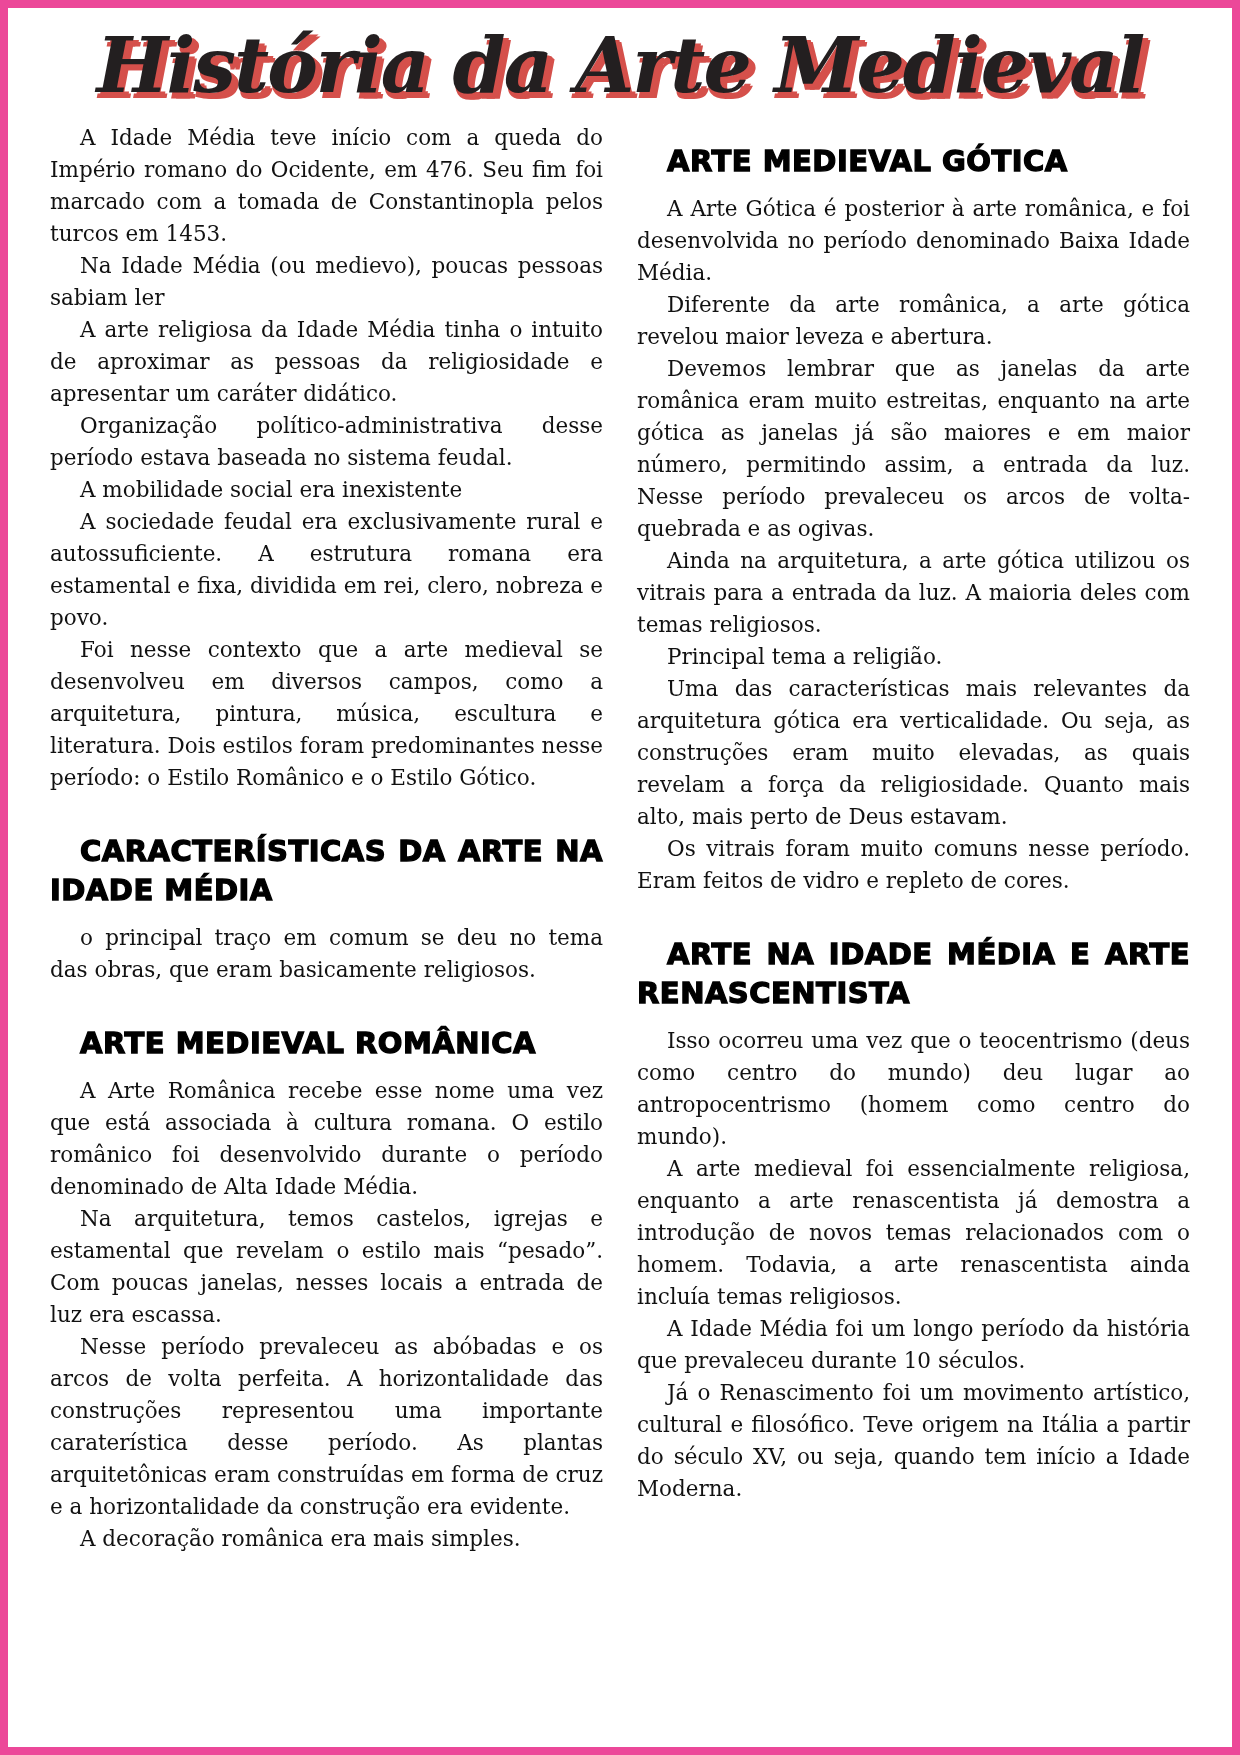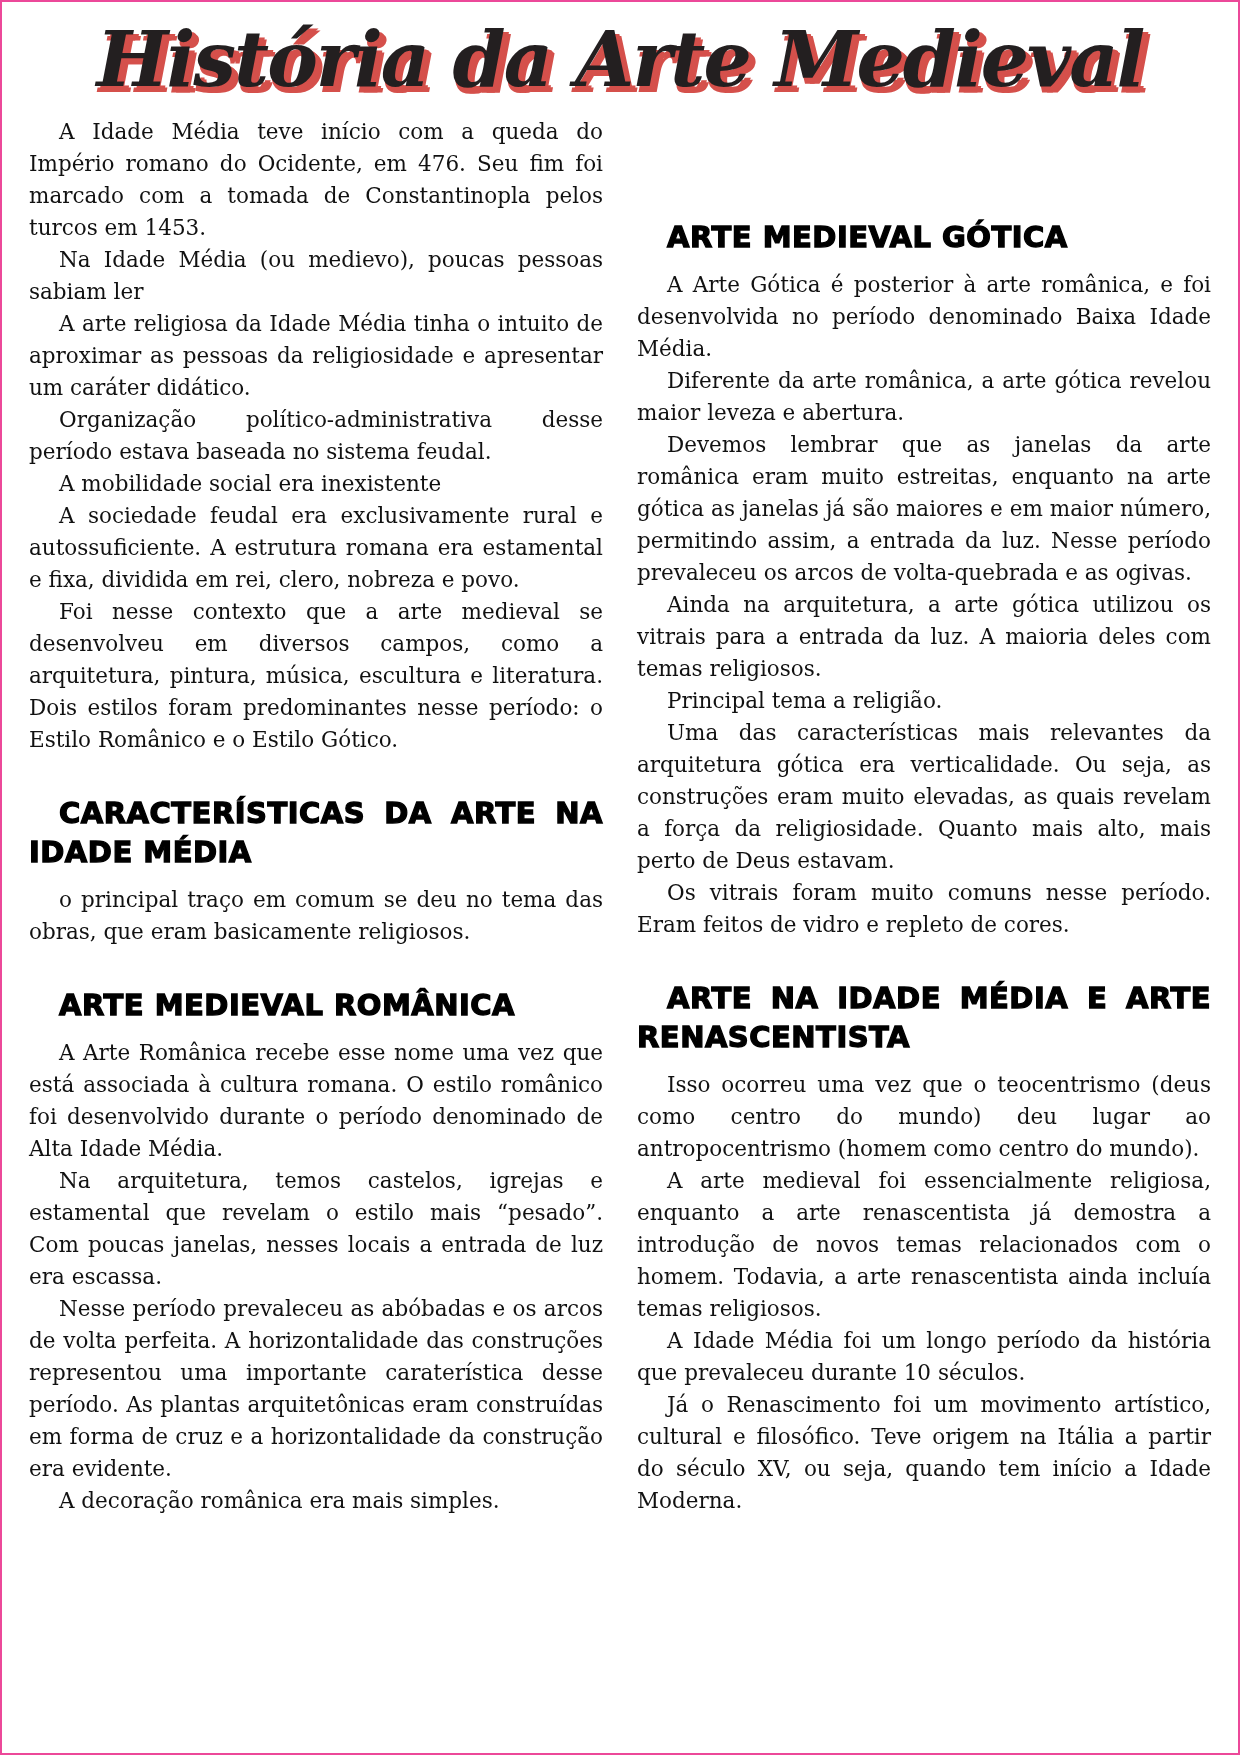--- a/index.html
+++ b/index.html
@@ -2,21 +2,21 @@
 <html lang="pt" style="--accent: #d5504b;"><head>
 <meta charset="utf-8">
 <style>
   * { box-sizing: border-box; }
   html, body { margin: 0; padding: 0; background: #ffffff; }
 
   .page {
     width: 1240px;
     height: 1755px;
     background: #fff;
-    border: 2px solid #ec4899;
+    border: 8px solid #ec4899;
     overflow: hidden;
     position: relative;
     font-family: "DejaVu Serif", serif;
   }
 
   .title {
     text-align: center;
     font-family: "DejaVu Serif", serif;
     font-style: italic;
     font-weight: bold;
@@ -27,22 +27,21 @@
     letter-spacing: -2px;
     text-shadow:
       5px 4px 0 var(--accent),
       7px 6px 0 var(--accent),
       2px 6px 0 var(--accent);
   }
 
   .content {
     display: flex;
     gap: 34px;
-    padding: 12px 27px 0;
-    align-items: flex-end;
+    padding: 12px 42px 0;
   }
   .col { width: 575px; }
 
   .para {
     margin: 0;
     font-size: 21.5px;
     line-height: 32px;
     text-align: justify;
     text-indent: 30px;
     color: #111;

